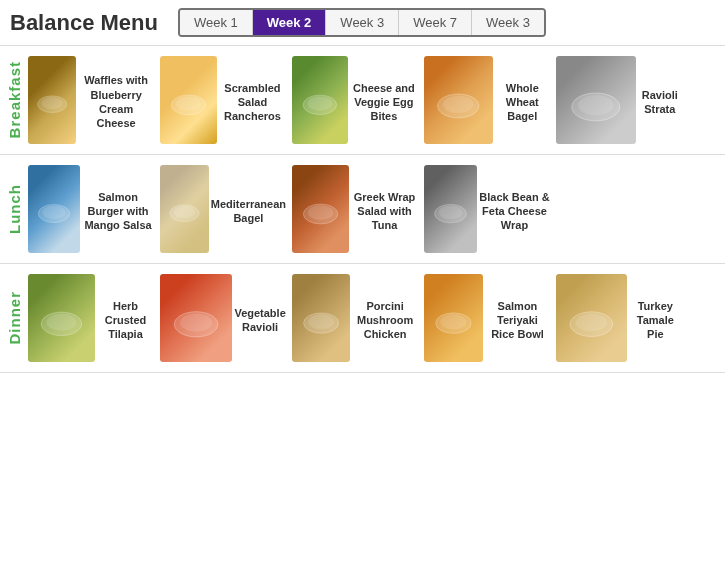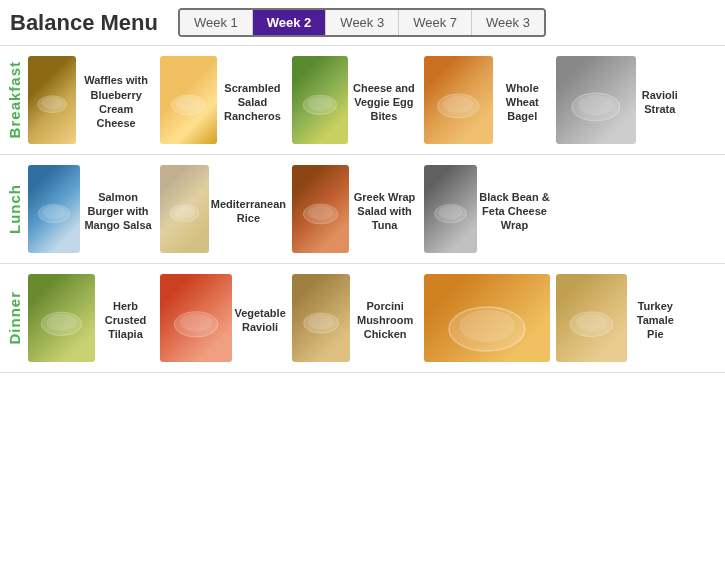--- a/index.html
+++ b/index.html
@@ -215,21 +215,21 @@
           </div>
           <div class="meal-name">Salmon Burger with Mango Salsa</div>
         </div>
         <div class="meal-item">
           <div class="meal-img img-lunch-2">
             <svg viewBox="0 0 126 88" xmlns="http://www.w3.org/2000/svg" class="food-icon">
       <ellipse cx="63" cy="55" rx="38" ry="22" fill="rgba(255,255,255,0.25)" stroke="rgba(255,255,255,0.5)" stroke-width="1.5"></ellipse>
       <ellipse cx="63" cy="52" rx="28" ry="16" fill="rgba(255,255,255,0.2)"></ellipse>
     </svg>
           </div>
-          <div class="meal-name">Mediterranean Rice</div>
+          <div class="meal-name">Mediterranean Bagel</div>
         </div>
         <div class="meal-item">
           <div class="meal-img img-lunch-3">
             <svg viewBox="0 0 126 88" xmlns="http://www.w3.org/2000/svg" class="food-icon">
       <ellipse cx="63" cy="55" rx="38" ry="22" fill="rgba(255,255,255,0.25)" stroke="rgba(255,255,255,0.5)" stroke-width="1.5"></ellipse>
       <ellipse cx="63" cy="52" rx="28" ry="16" fill="rgba(255,255,255,0.2)"></ellipse>
     </svg>
           </div>
           <div class="meal-name">Greek Wrap Salad with Tuna</div>
         </div>
@@ -276,20 +276,21 @@
           </div>
           <div class="meal-name">Porcini Mushroom Chicken</div>
         </div>
         <div class="meal-item">
           <div class="meal-img img-dinner-4">
             <svg viewBox="0 0 126 88" xmlns="http://www.w3.org/2000/svg" class="food-icon">
       <ellipse cx="63" cy="55" rx="38" ry="22" fill="rgba(255,255,255,0.25)" stroke="rgba(255,255,255,0.5)" stroke-width="1.5"></ellipse>
       <ellipse cx="63" cy="52" rx="28" ry="16" fill="rgba(255,255,255,0.2)"></ellipse>
     </svg>
           </div>
+          <div class="meal-name">Salmon Teriyaki Rice Bowl</div>
         </div>
         <div class="meal-item">
           <div class="meal-img img-dinner-5">
             <svg viewBox="0 0 126 88" xmlns="http://www.w3.org/2000/svg" class="food-icon">
       <ellipse cx="63" cy="55" rx="38" ry="22" fill="rgba(255,255,255,0.25)" stroke="rgba(255,255,255,0.5)" stroke-width="1.5"></ellipse>
       <ellipse cx="63" cy="52" rx="28" ry="16" fill="rgba(255,255,255,0.2)"></ellipse>
     </svg>
           </div>
           <div class="meal-name">Turkey Tamale Pie</div>
         </div>

